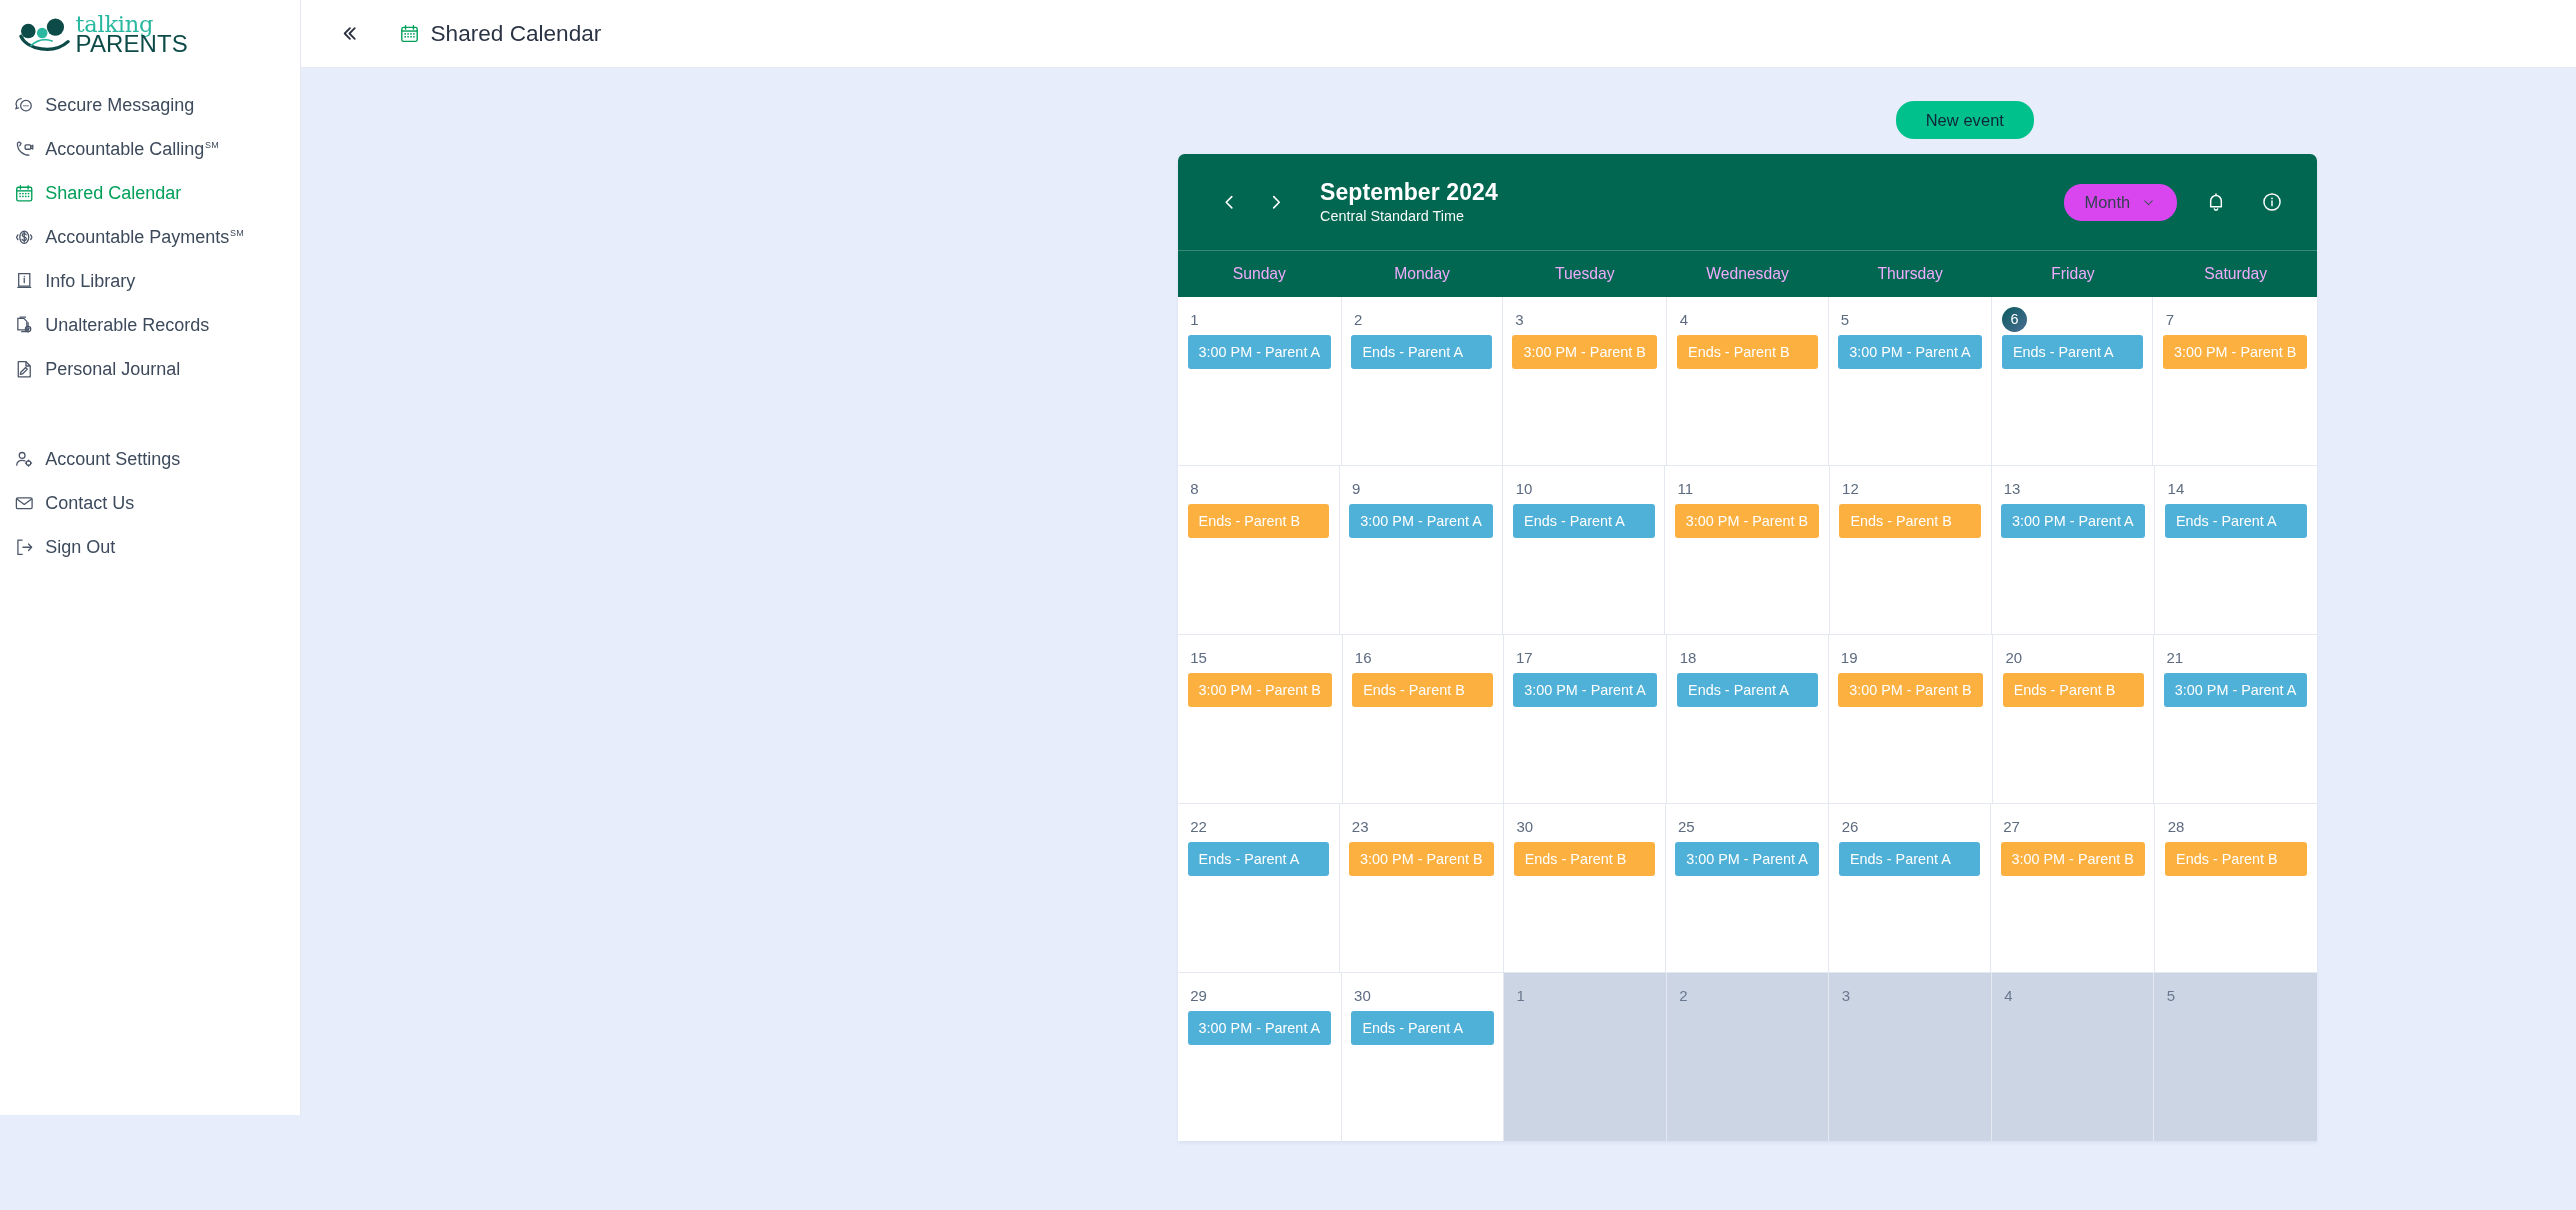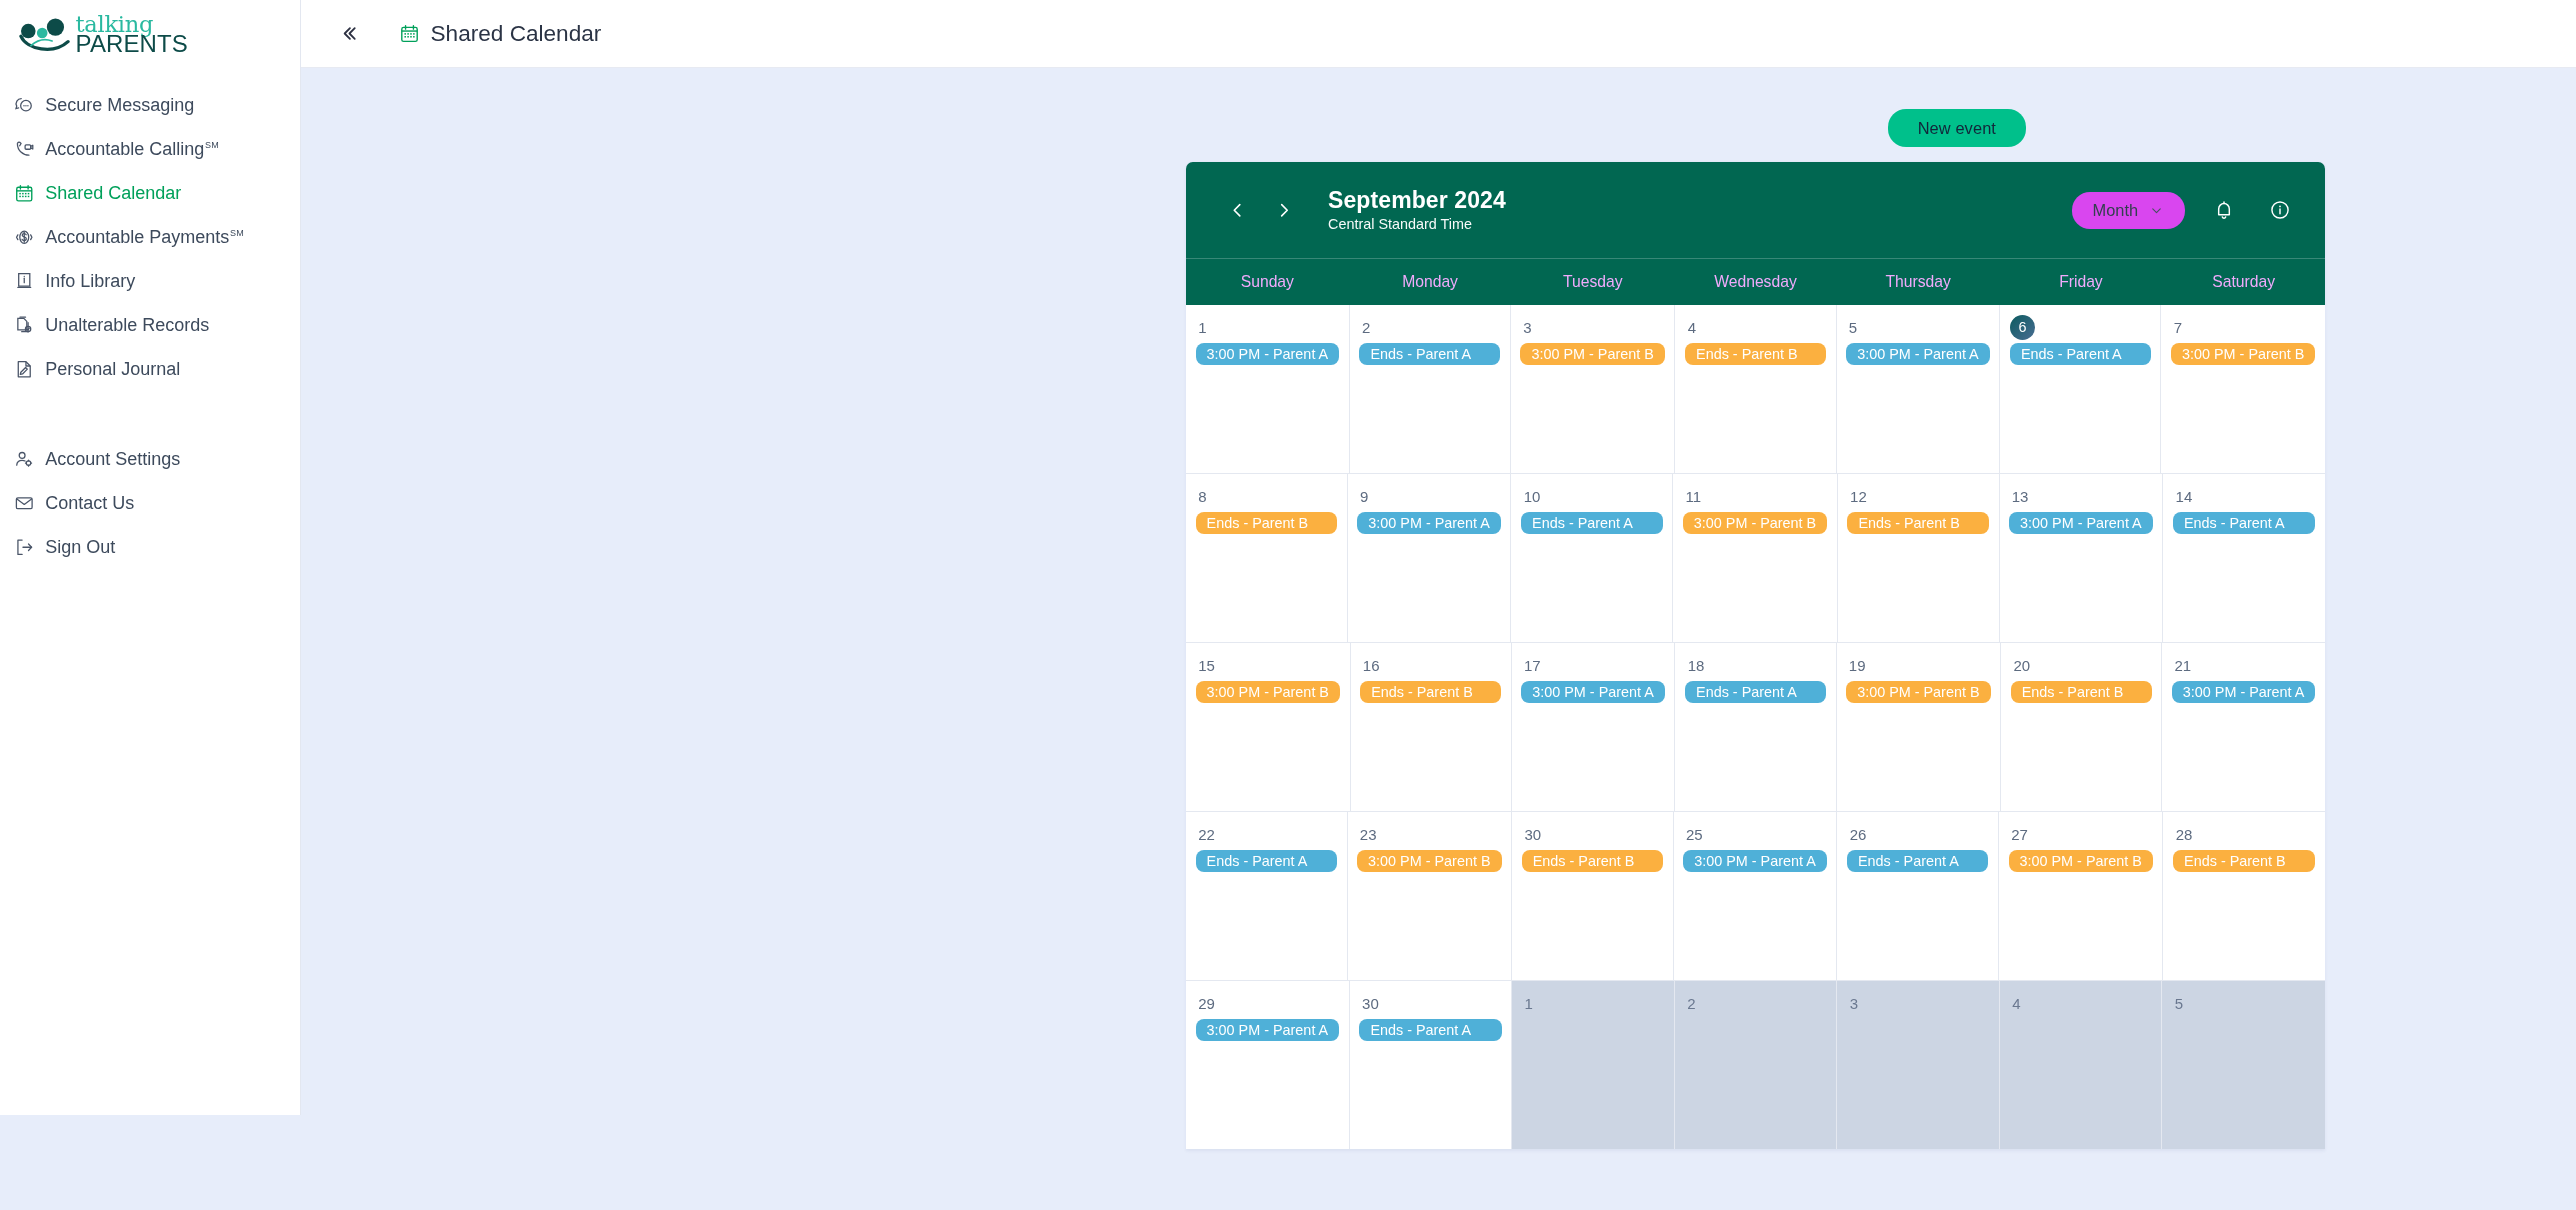--- a/index.html
+++ b/index.html
@@ -88,21 +88,21 @@
     margin-left: 31.5px;
   }
   .title-icon { color: #00a05a; display:flex; align-items:center; margin-right: 11px; }
   .page-title {
     font-size: 22.6px; color: #2b3445; font-weight: 400;
   }
 
   .content {
     flex: 1;
     background: #e7edfa;
-    padding: 16px;
+    padding: 8px;
     position: relative;
     overflow: hidden;
   }
   .action-row {
     display: flex; justify-content: flex-end;
     padding: 25px 534px 0 0;
   }
   .new-event-btn {
     background: #00c08b;
     color: #12263a;
@@ -207,22 +207,22 @@
     width: 25px; height: 25px;
     border-radius: 50%;
     background: linear-gradient(135deg, #0b5b5f 0%, #4a6d93 100%);
     color: #ffffff;
     display: flex; align-items: center; justify-content: center;
     font-size: 14.4px;
     margin-left: -2.7px;
   }
   .events { margin-top: 4.1px; }
   .event-chip {
-    border-radius: 8px;
-    height: 22px;
+    border-radius: 3px;
+    height: 34px;
     display: flex; align-items: center;
     padding: 0 11px;
     color: #ffffff;
     font-size: 14.4px;
     margin-bottom: 4.8px;
     cursor: pointer;
     white-space: nowrap;
     overflow: hidden;
   }
   .event-chip.blue   { background: #4fb0d8; }

